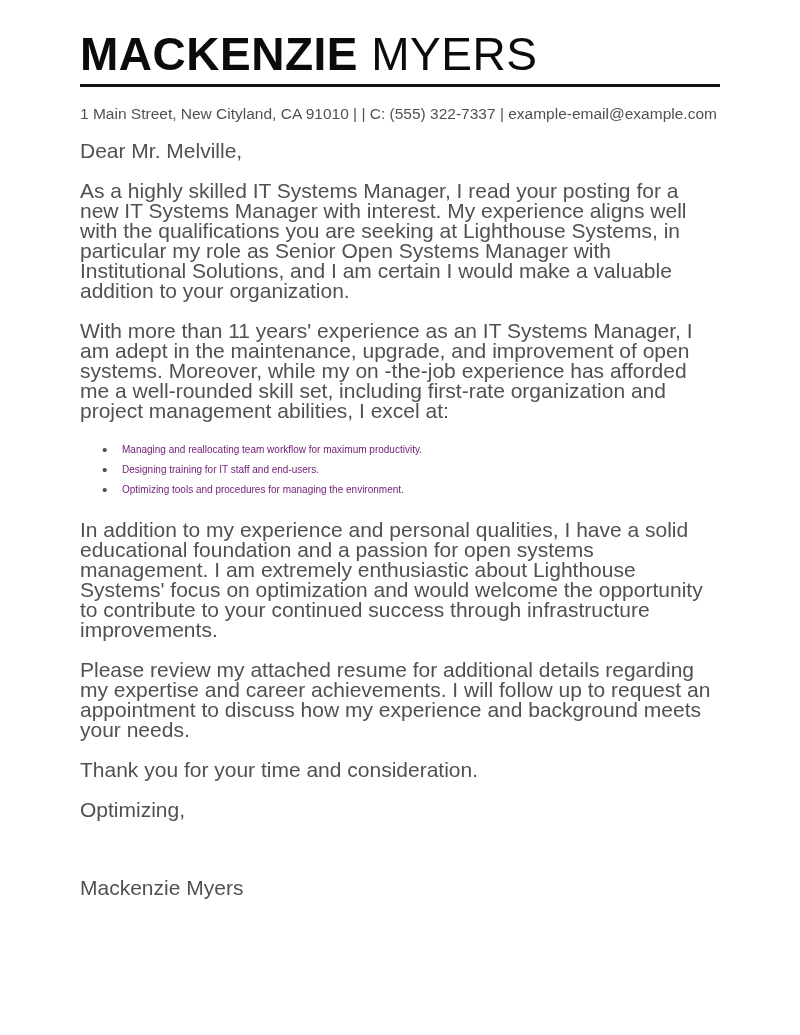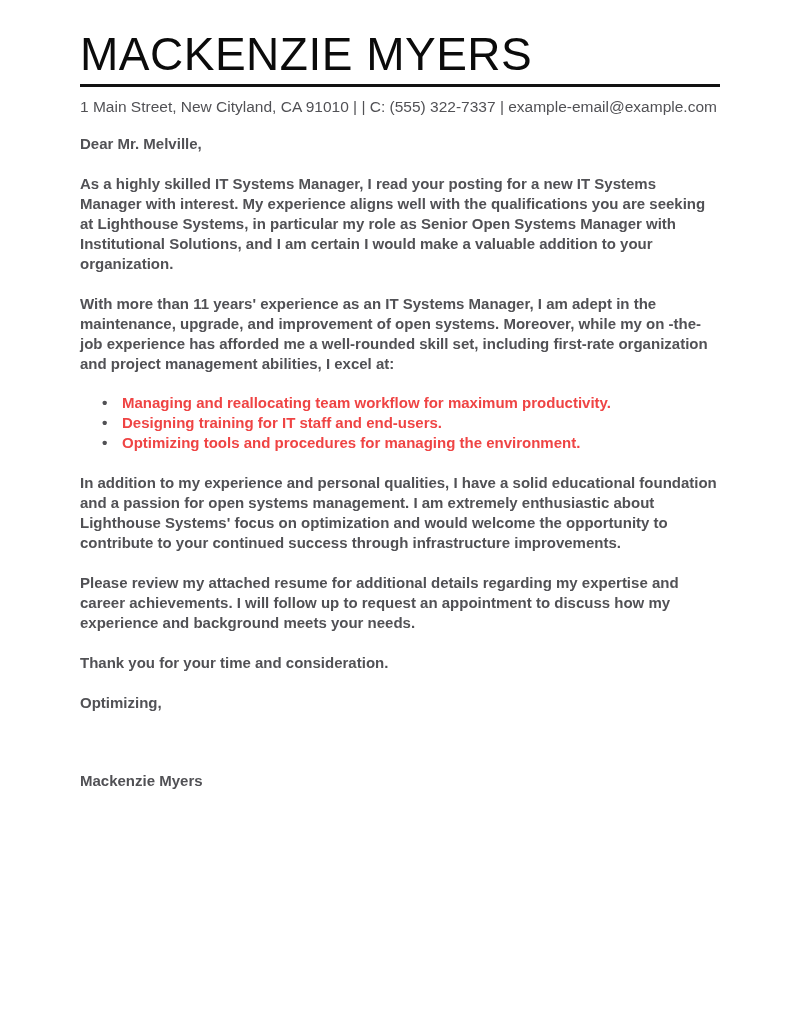--- a/index.html
+++ b/index.html
@@ -21,56 +21,54 @@
   .name {
     margin: 0;
     font-size: 46px;
     line-height: 1.05;
     color: #0b0b0b;
     letter-spacing: 0.5px;
     white-space: nowrap;
     font-weight: 400;
   }
   .name .first {
-    font-weight: 400;
+    font-weight: 700;
   }
   .header-rule {
     height: 3px;
     background: #111111;
     margin-top: 6px;
     width: 100%;
   }
   .contact {
-    margin: 9px 0 0 0;
+    margin: 16px 0 0 0;
     font-size: 15.5px;
     line-height: 22px;
     color: #515155;
   }
   .para {
     margin: 20px 0 0 0;
-    font-size: 15px;
+    font-size: 21px;
     line-height: 20px;
     color: #515155;
-    font-weight: bold;
   }
   .salutation {
     margin-top: 16px;
   }
   ul.bullets {
     margin: 19px 0 0 0;
     padding: 0;
     list-style: none;
   }
   ul.bullets li {
     position: relative;
-    font-size: 15px;
+    font-size: 10px;
     line-height: 20px;
     padding-left: 42px;
-    color: #ef4444;
-    font-weight: bold;
+    color: #701a75;
   }
   ul.bullets li::before {
     content: "\2022";
     position: absolute;
     left: 22px;
     top: 0;
     font-size: 15.5px;
     color: #515155;
   }
   .signature {

